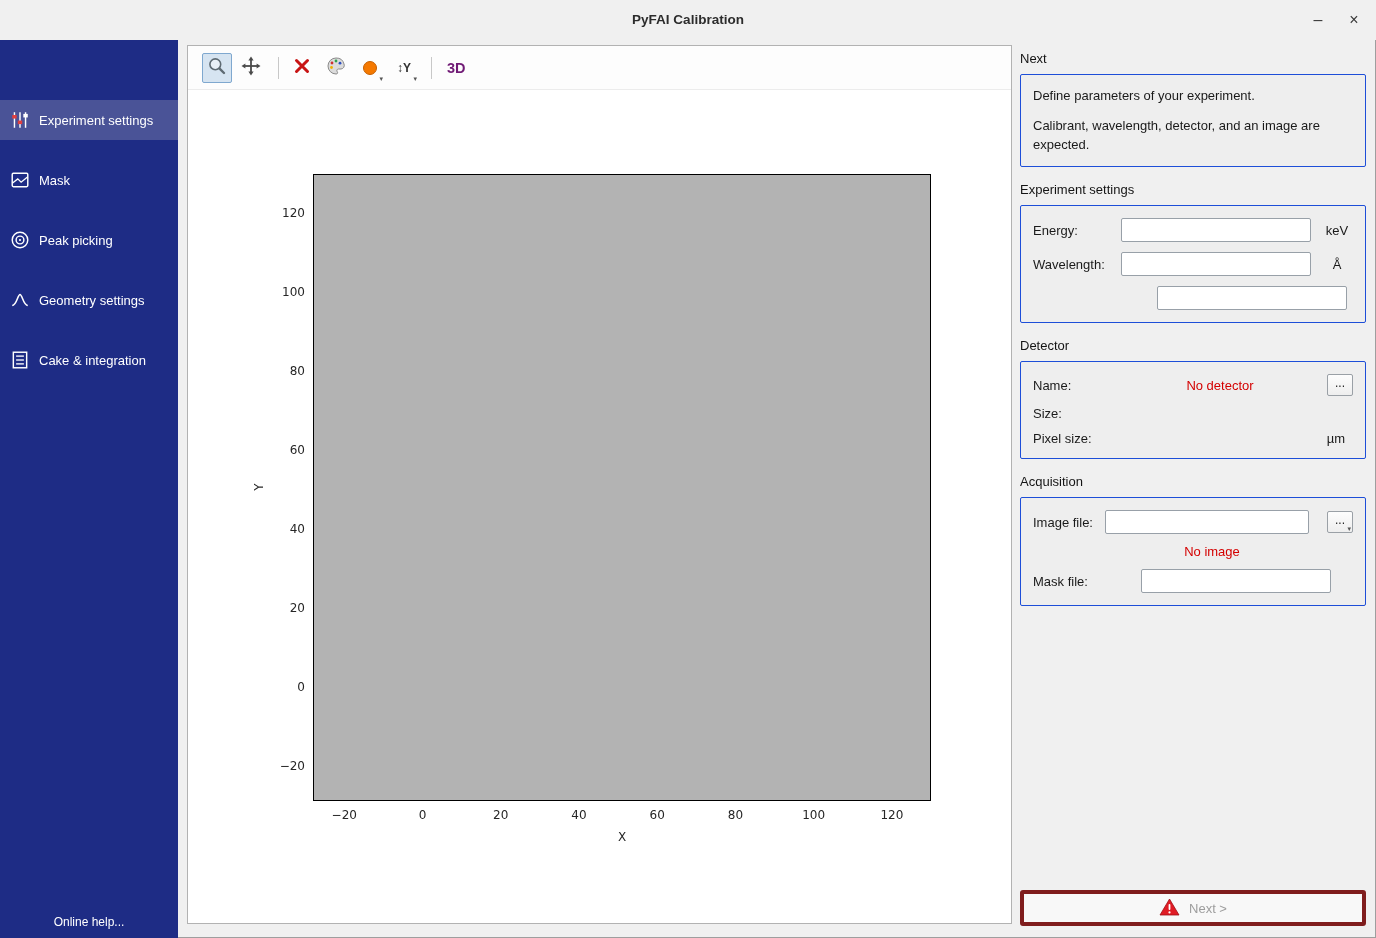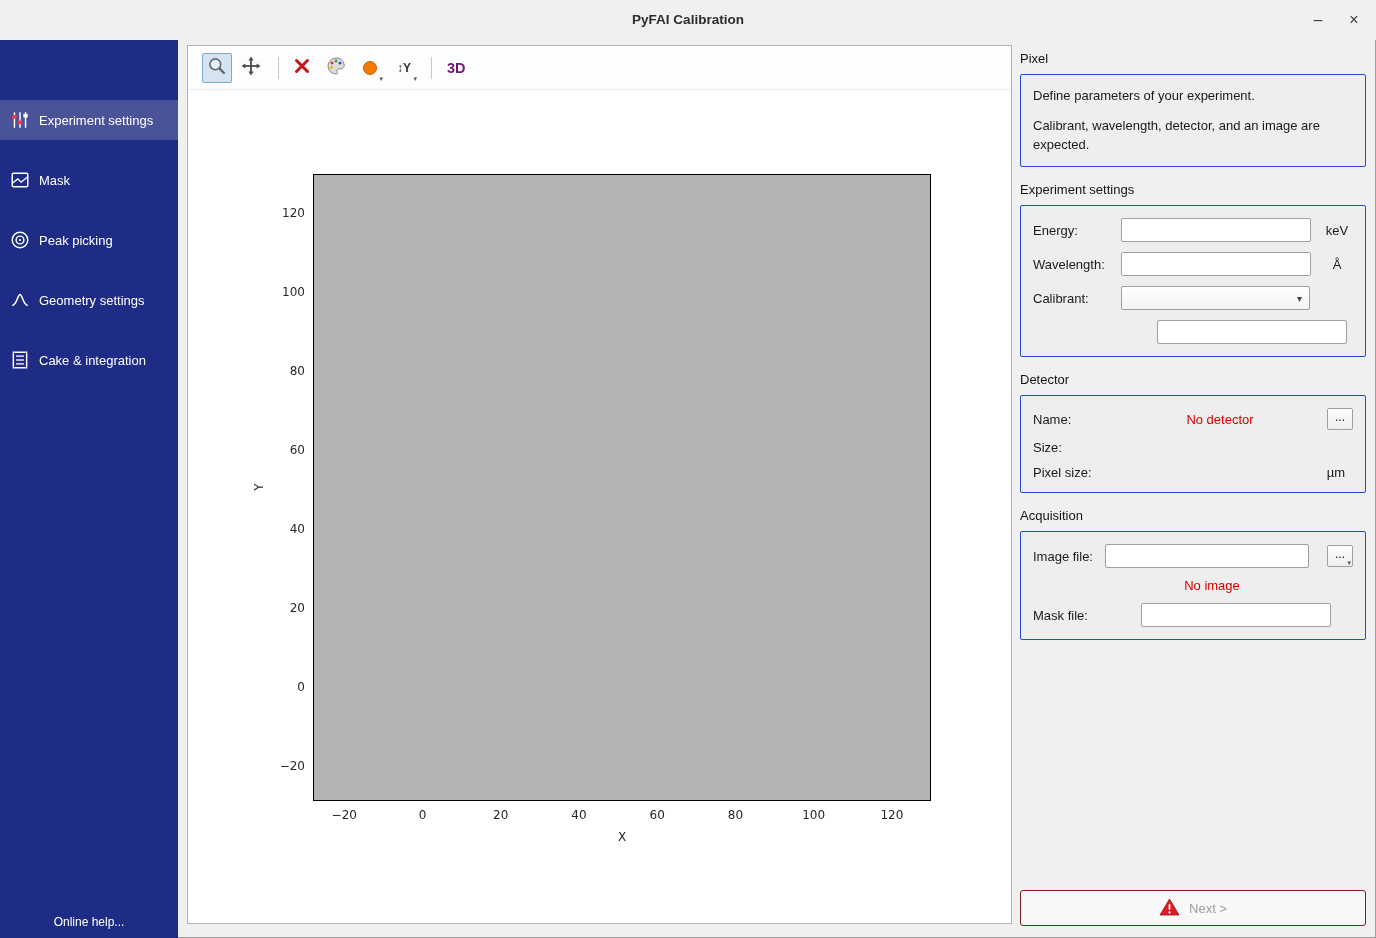--- a/index.html
+++ b/index.html
@@ -109,21 +109,21 @@
   }
   .spacer { flex: 1; }
   .row.acq .lbl { width: 72px; }
   .row.acq .field { width: auto; flex: 1; margin-right: 10px; }
   .status-center {
     margin: 0 34px 10px 72px; text-align: center; color: var(--error-text, #d40000);
   }
   .next-btn {
     position: absolute; left: 0; right: 0; bottom: 0; height: 36px;
     display: flex; align-items: center; justify-content: center; gap: 9px;
-    background: #f8f8f8; border: 1px solid #7f1d1d; border-radius: 3px;
+    background: #f8f8f8; border: 4px solid #7f1d1d; border-radius: 3px;
     color: #9d9d9d; font: 13px "Liberation Sans", sans-serif;
   }
 </style>
 </head>
 <body>
 
 <div class="window">
 
   <div class="titlebar">
     <span class="title">PyFAI Calibration</span>
@@ -260,45 +260,37 @@
           <span class="ytick" style="top: 31.4465%;">80</span>
           <span class="ytick" style="top: 18.8679%;">100</span>
           <span class="ytick" style="top: 6.28931%;">120</span>
         </div>
       <div class="xlabel">X</div>
       <div class="ylabel">Y</div>
     </div>
   </main>
 
   <aside class="right-panel">
-    <div class="section-title">Pixel</div>
+    <div class="section-title">Next</div>
     <div class="groupbox help-box">
       <p>Define parameters of your experiment.</p>
       <p>Calibrant, wavelength, detector, and an image are expected.</p>
     </div>
 
     <div class="section-title gap">Experiment settings</div>
     <div class="groupbox">
       <div class="row">
         <span class="lbl">Energy:</span>
         <input class="field" type="text" value="" style="">
         <span class="unit">keV</span>
       </div>
       <div class="row">
         <span class="lbl">Wavelength:</span>
         <input class="field" type="text" value="" style="">
         <span class="unit">Å</span>
-      </div>
-      <div class="row">
-        <span class="lbl">Calibrant:</span>
-        <div class="combobox">
-          <span></span>
-          <span class="combo-arrow">▾</span>
-        </div>
-        <span class="unit"></span>
       </div>
       <div class="row">
         <span class="lbl"></span>
         <input class="field" type="text" value="" style="">
         <span class="unit"></span>
       </div>
     </div>
 
     <div class="section-title gap">Detector</div>
     <div class="groupbox">

